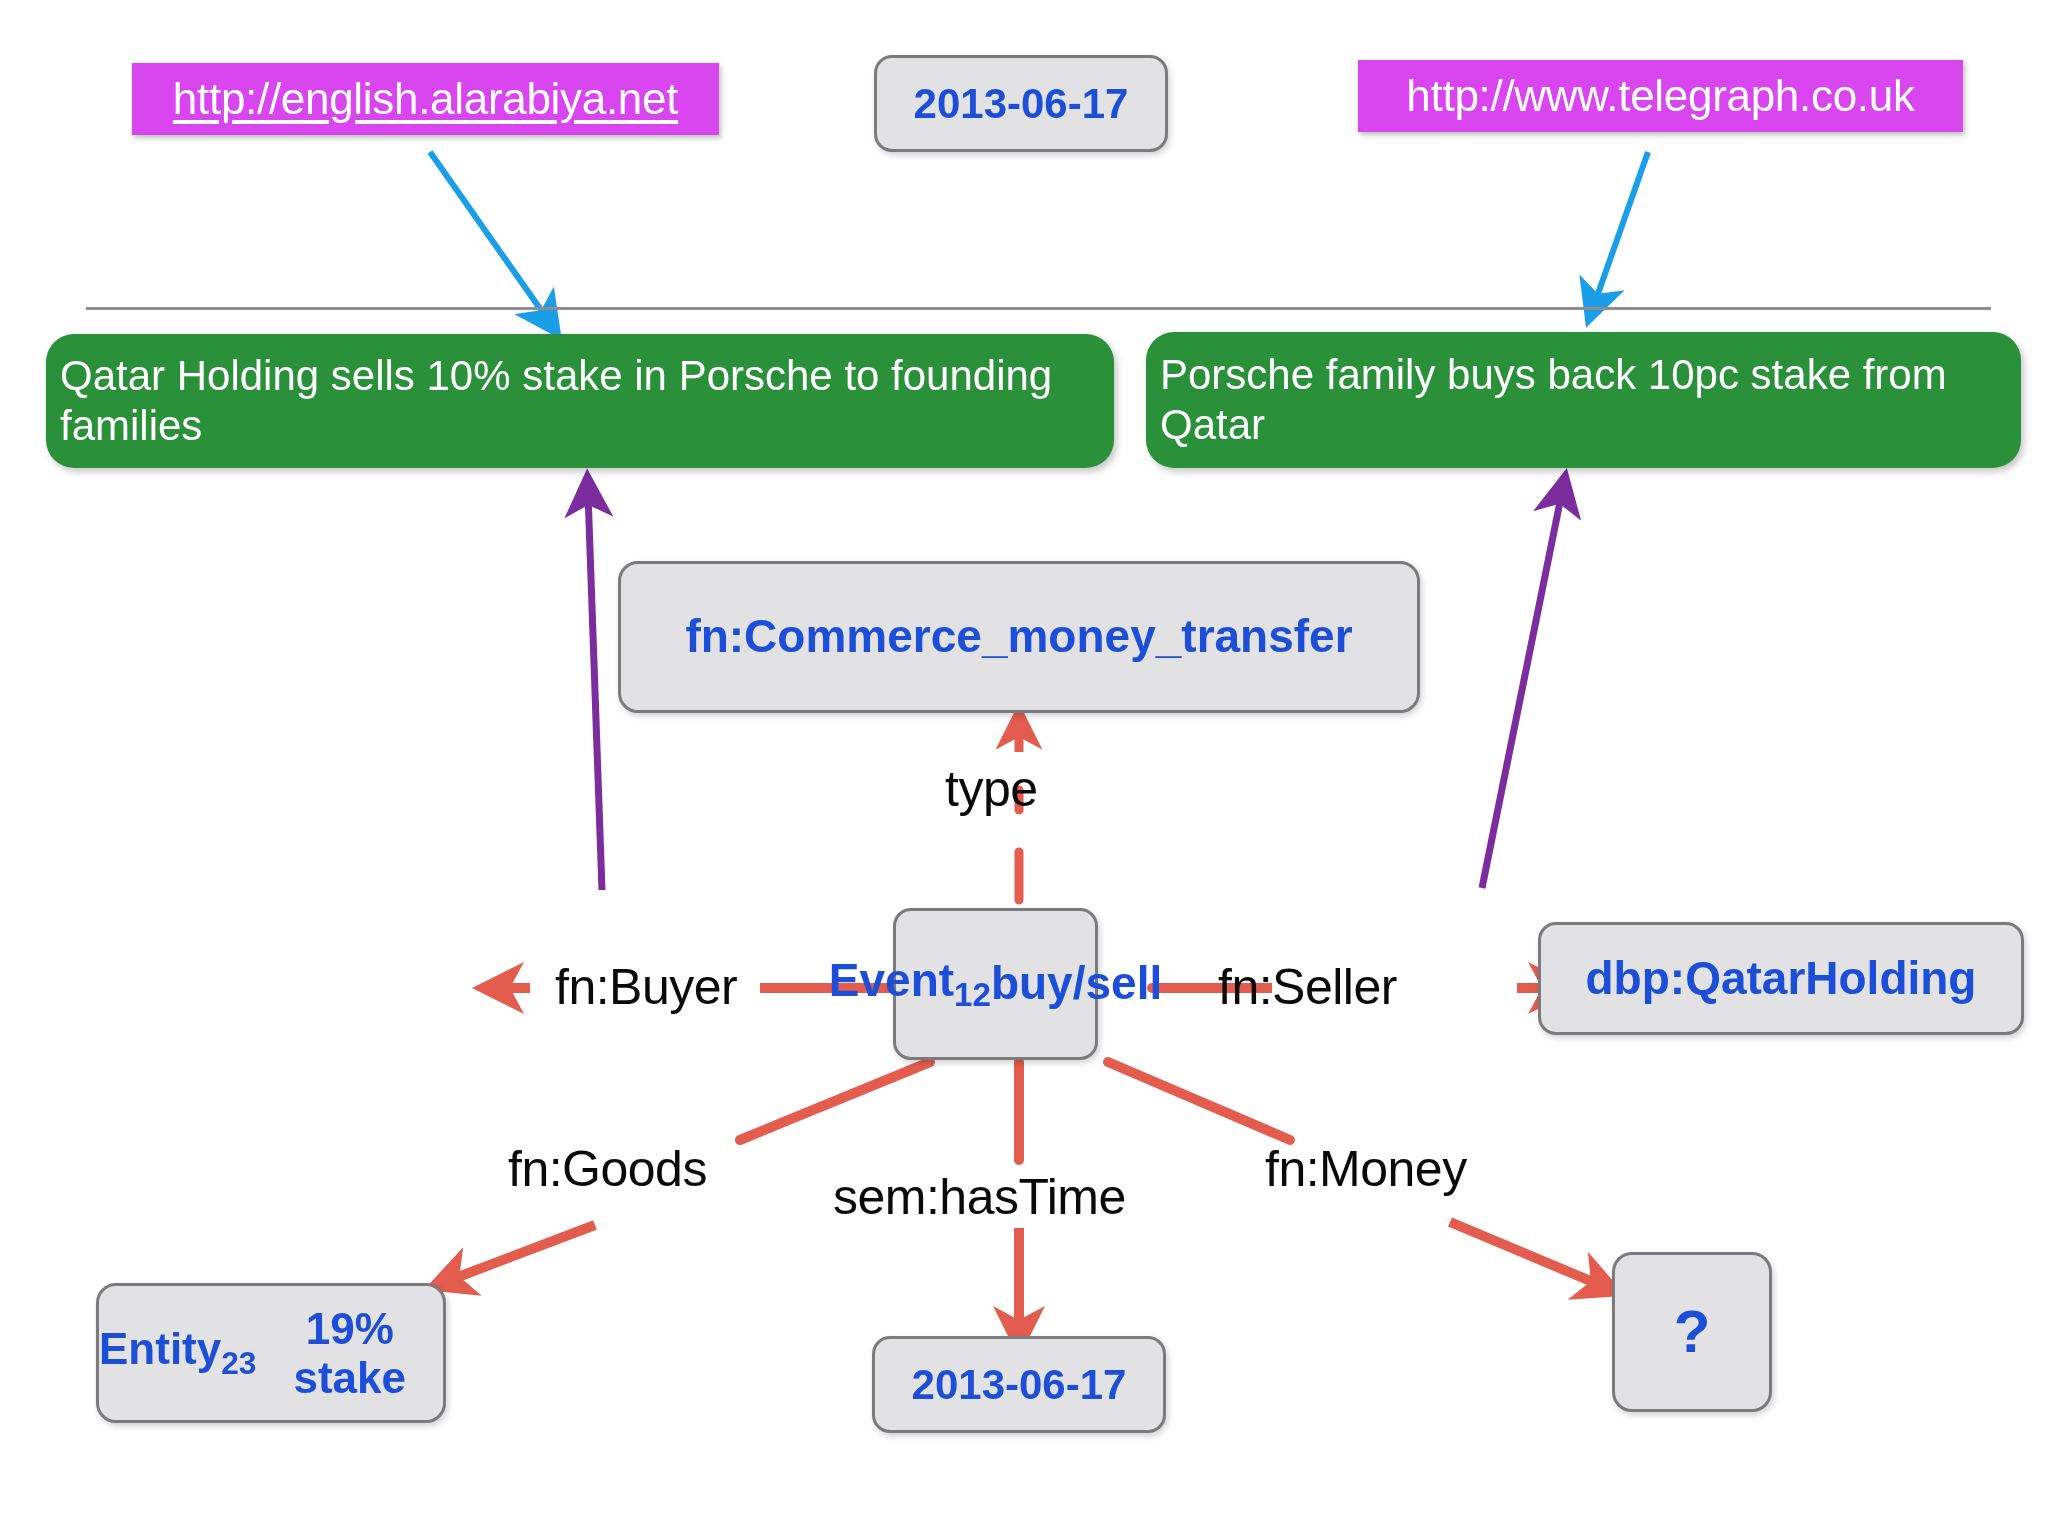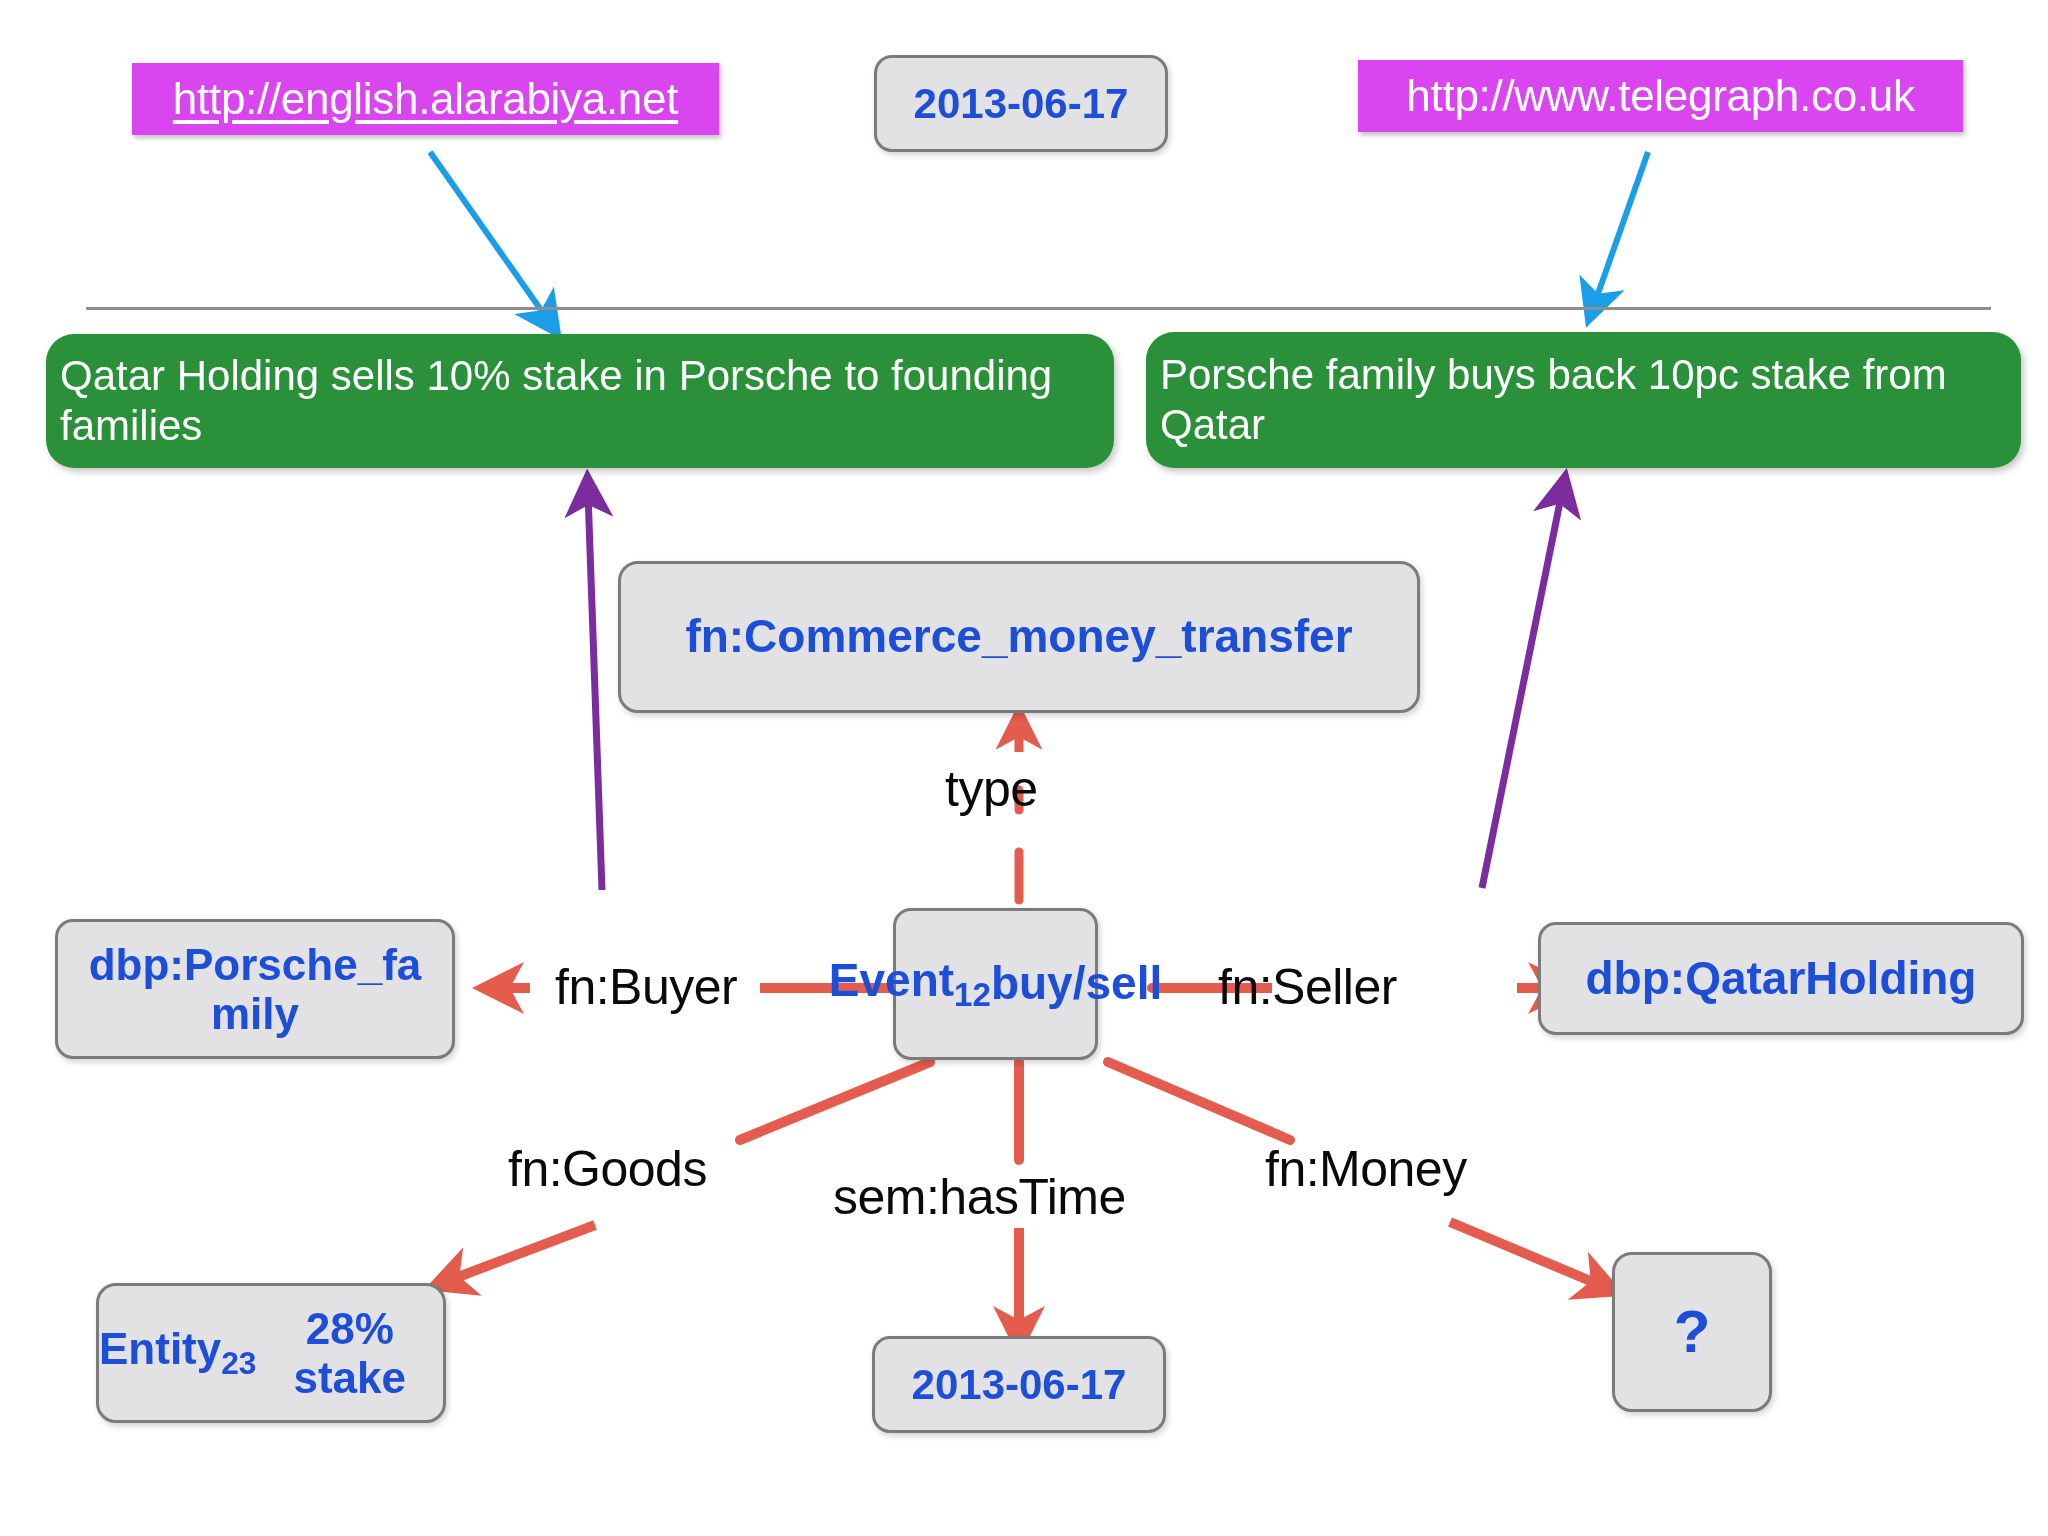--- a/index.html
+++ b/index.html
@@ -184,34 +184,30 @@
     <span>fn:Commerce_money_transfer</span>
   </div>
 
   <div class="abs node" style="left:893px; top:908px; width:205px; height:152px; font-size:46px; border-radius:18px; flex-direction:row;">
     <div>
       <span>Event</span><span class="sub">12</span>
     </div>
     <div>buy/sell</div>
   </div>
 
-  <div class="abs node" style="left:55px; top:919px; width:400px; height:140px; font-size:44px; border-radius:18px; flex-direction:column;">
-    <div>dbp:Porsche_fa</div>
-    <div>mily</div>
-  </div>
 
   <div class="abs node" style="left:1538px; top:922px; width:486px; height:113px; font-size:46px; border-radius:18px;">
     <span>dbp:QatarHolding</span>
   </div>
 
   <div class="abs node" style="left:96px; top:1283px; width:350px; height:140px; font-size:44px; border-radius:20px; flex-direction:row;">
     <div>
       <span>Entity</span><span class="sub">23</span>
     </div>
-    <div>28% stake</div>
+    <div>19% stake</div>
   </div>
 
   <div class="abs node" style="left:872px; top:1336px; width:294px; height:97px; font-size:42px; border-radius:18px;">
     <span>2013-06-17</span>
   </div>
 
   <div class="abs node" style="left:1612px; top:1252px; width:160px; height:160px; font-size:60px; border-radius:20px;">
     <span>?</span>
   </div>
 

